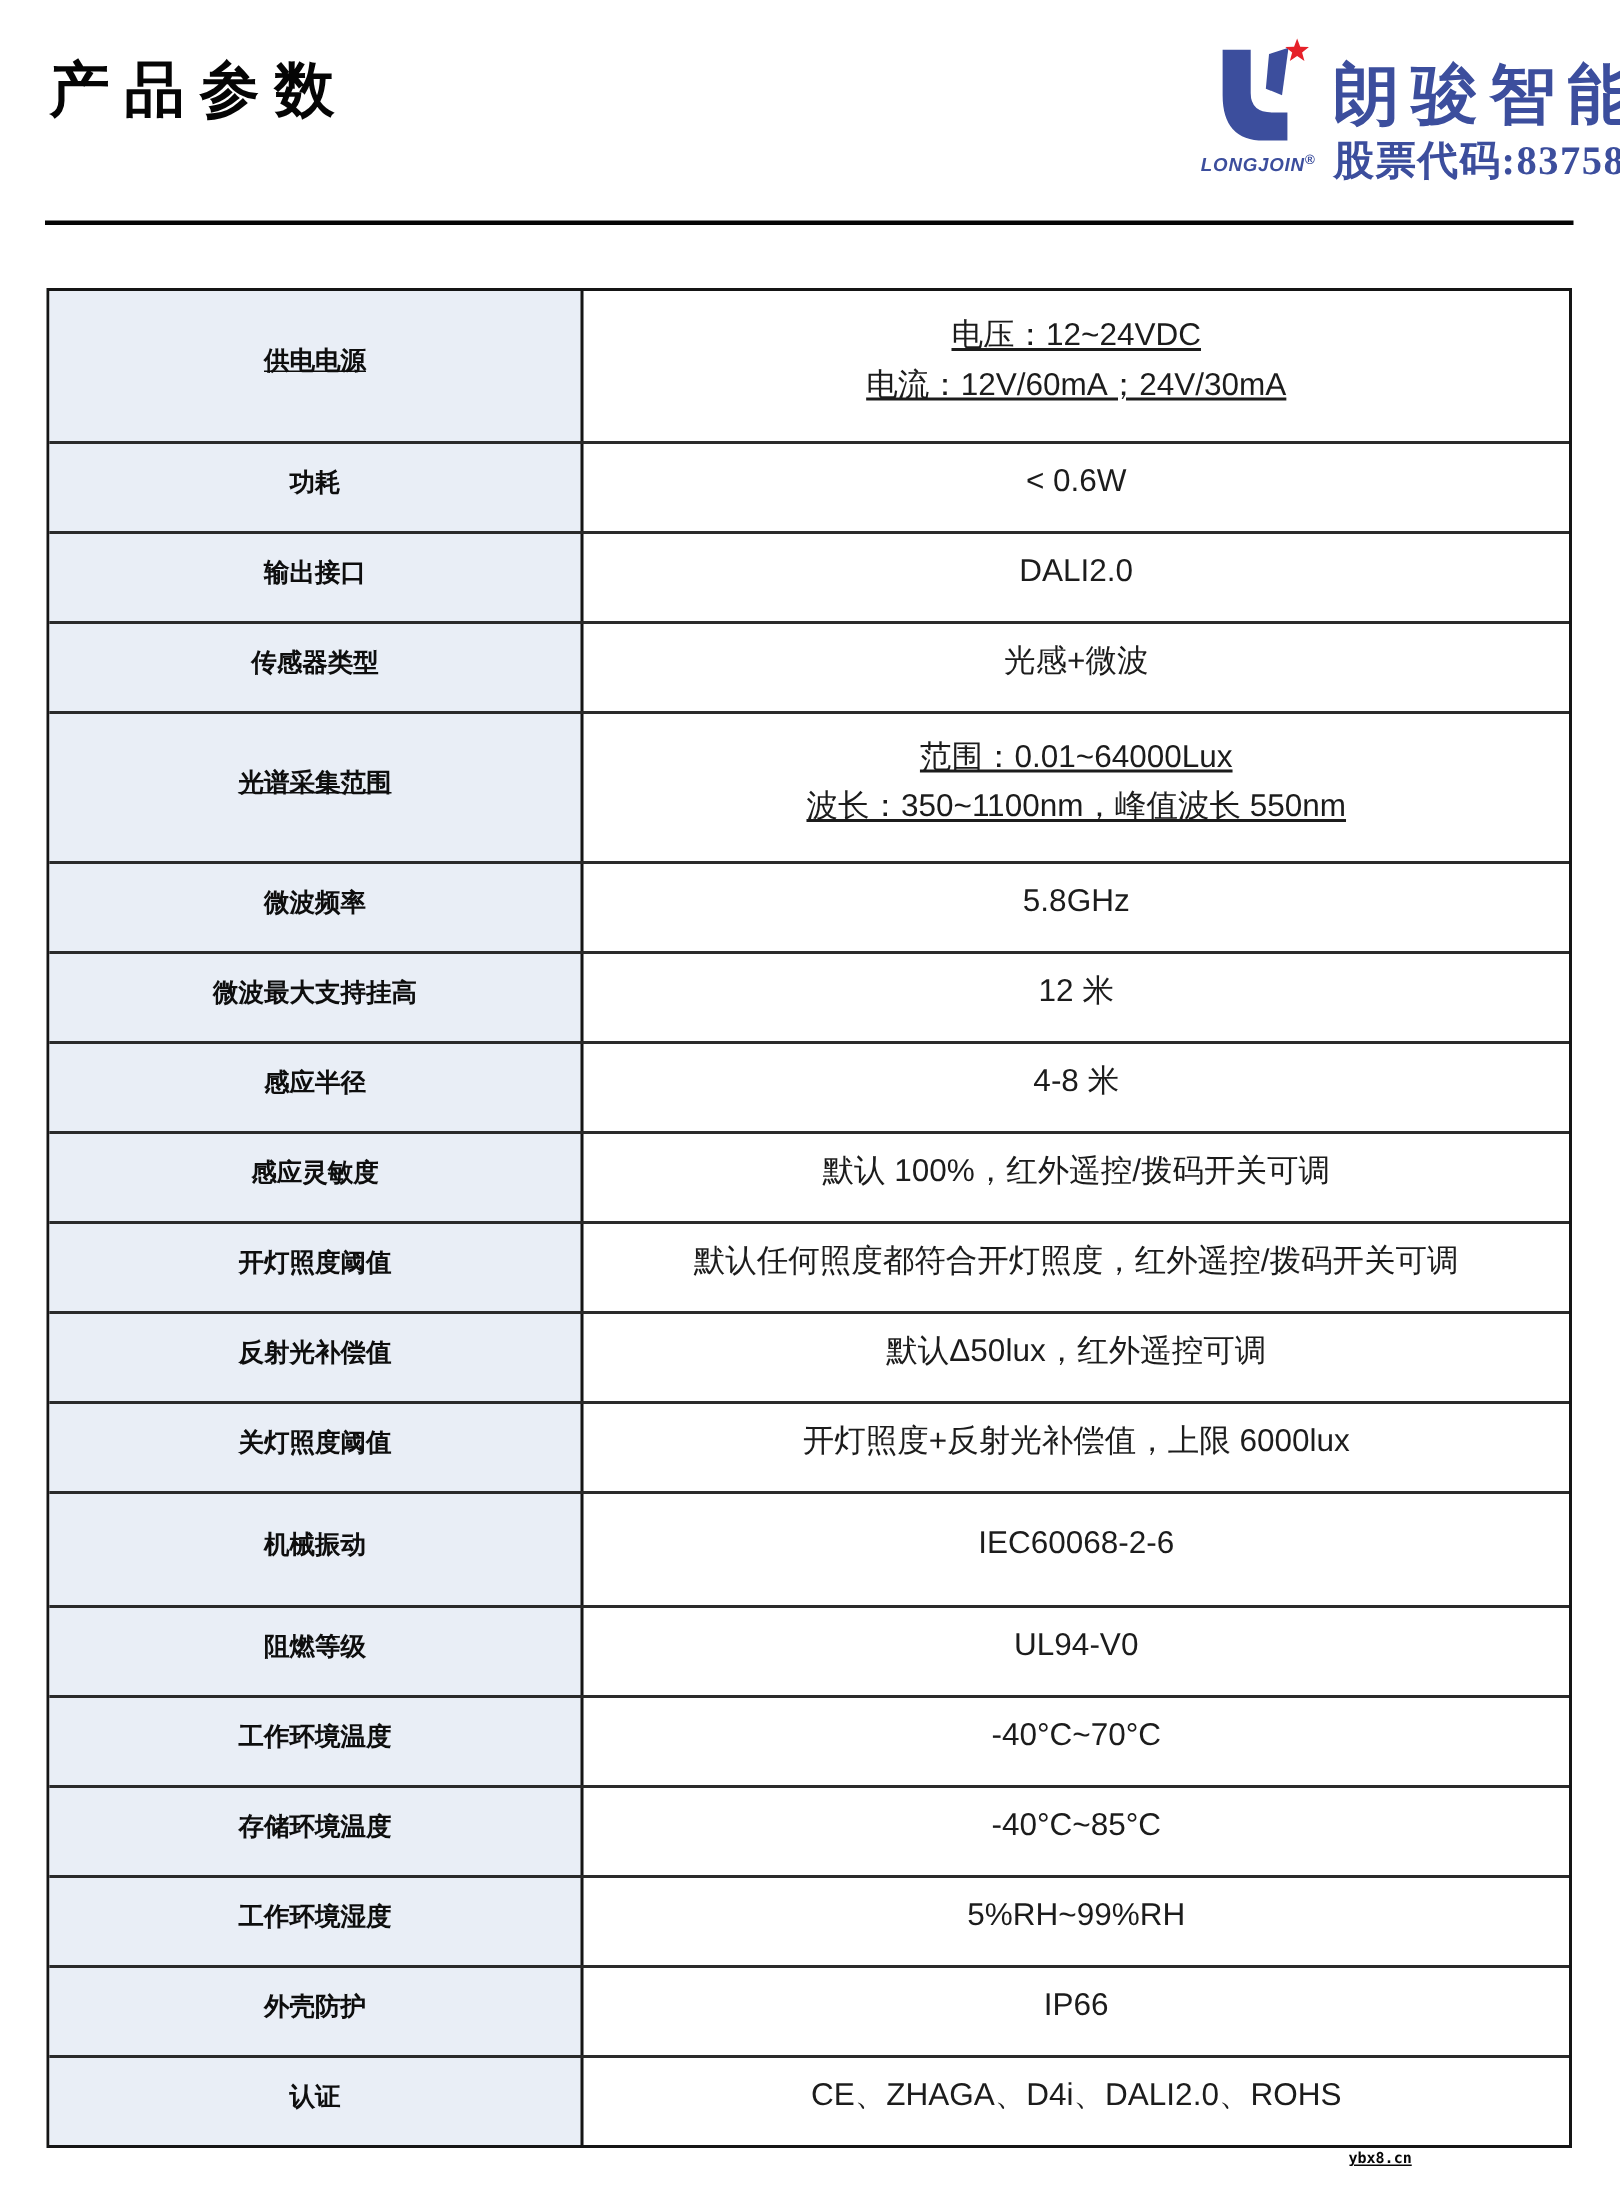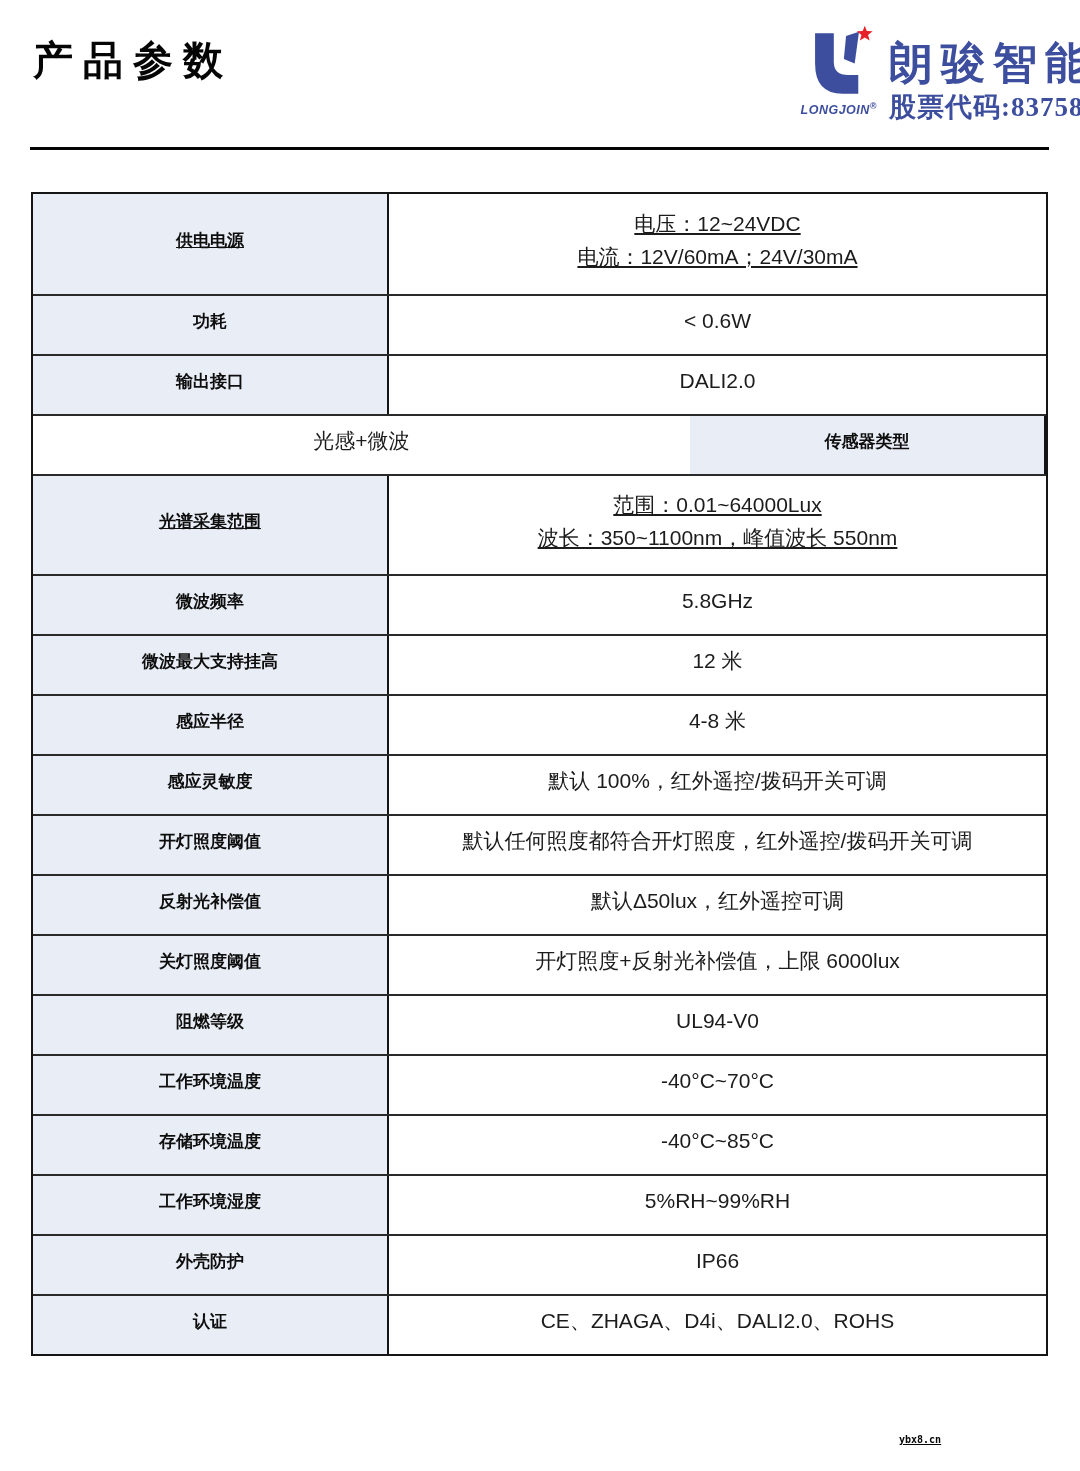--- a/index.html
+++ b/index.html
@@ -126,24 +126,24 @@
           <div class="vline">&lt; 0.6W</div>
         </div>
       </div>
       <div class="row">
         <div class="cell label">输出接口</div>
         <div class="cell value">
           <div class="vline">DALI2.0</div>
         </div>
       </div>
       <div class="row">
+        <div class="cell label">传感器类型</div>
         <div class="cell value">
           <div class="vline">光感+微波</div>
         </div>
-        <div class="cell label">传感器类型</div>
       </div>
       <div class="row tall">
         <div class="cell label">光谱采集范围</div>
         <div class="cell value">
           <div class="vline">范围：0.01~64000Lux</div>
           <div class="vline">波长：350~1100nm，峰值波长 550nm</div>
         </div>
       </div>
       <div class="row">
         <div class="cell label">微波频率</div>
@@ -180,20 +180,26 @@
         <div class="cell value">
           <div class="vline">默认Δ50lux，红外遥控可调</div>
         </div>
       </div>
       <div class="row">
         <div class="cell label">关灯照度阈值</div>
         <div class="cell value">
           <div class="vline">开灯照度+反射光补偿值，上限 6000lux</div>
         </div>
       </div>
+      <div class="row xtall">
+        <div class="cell label">机械振动</div>
+        <div class="cell value">
+          <div class="vline">IEC60068-2-6</div>
+        </div>
+      </div>
       <div class="row">
         <div class="cell label">阻燃等级</div>
         <div class="cell value">
           <div class="vline">UL94-V0</div>
         </div>
       </div>
       <div class="row">
         <div class="cell label">工作环境温度</div>
         <div class="cell value">
           <div class="vline">-40°C~70°C</div>

